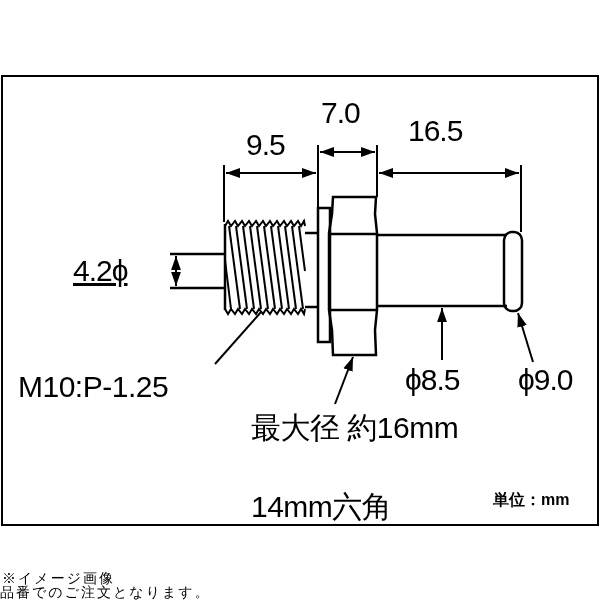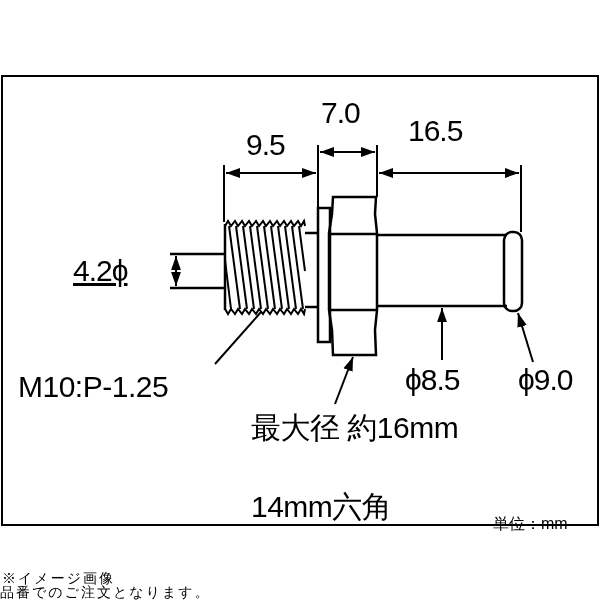--- a/index.html
+++ b/index.html
@@ -94,16 +94,16 @@
 
 <div class="lbl dim" style="left:246px; top:130px;">9.5</div>
 <div class="lbl dim" style="left:321px; top:98px;">7.0</div>
 <div class="lbl dim" style="left:408px; top:116px;">16.5</div>
 <div class="lbl dim" style="left:73px; top:256px;text-decoration:underline;">4.2ϕ</div>
 <div class="lbl big" style="left:18px; top:372px;">M10:P-1.25</div>
 <div class="lbl dim" style="left:405px; top:365px;">ϕ8.5</div>
 <div class="lbl dim" style="left:500px; top:365px;margin-left:18px;">ϕ9.0</div>
 <div class="lbl big" style="left:251px; top:413px;">最大径 約16mm</div>
 <div class="lbl big" style="left:251px; top:448px;margin-top:44px;">14mm六角</div>
-<div class="lbl unit" style="left:493px; top:516px;">単位：mm</div>
+<div class="lbl unit" style="left:493px; top:492px;font-weight:bold;">単位：mm</div>
 
 <div class="lbl note" style="left:2px; top:571px;">※イメージ画像</div>
 <div class="lbl note" style="left:0; top:585px;">品番でのご注文となります。</div>
 
 </body></html>

